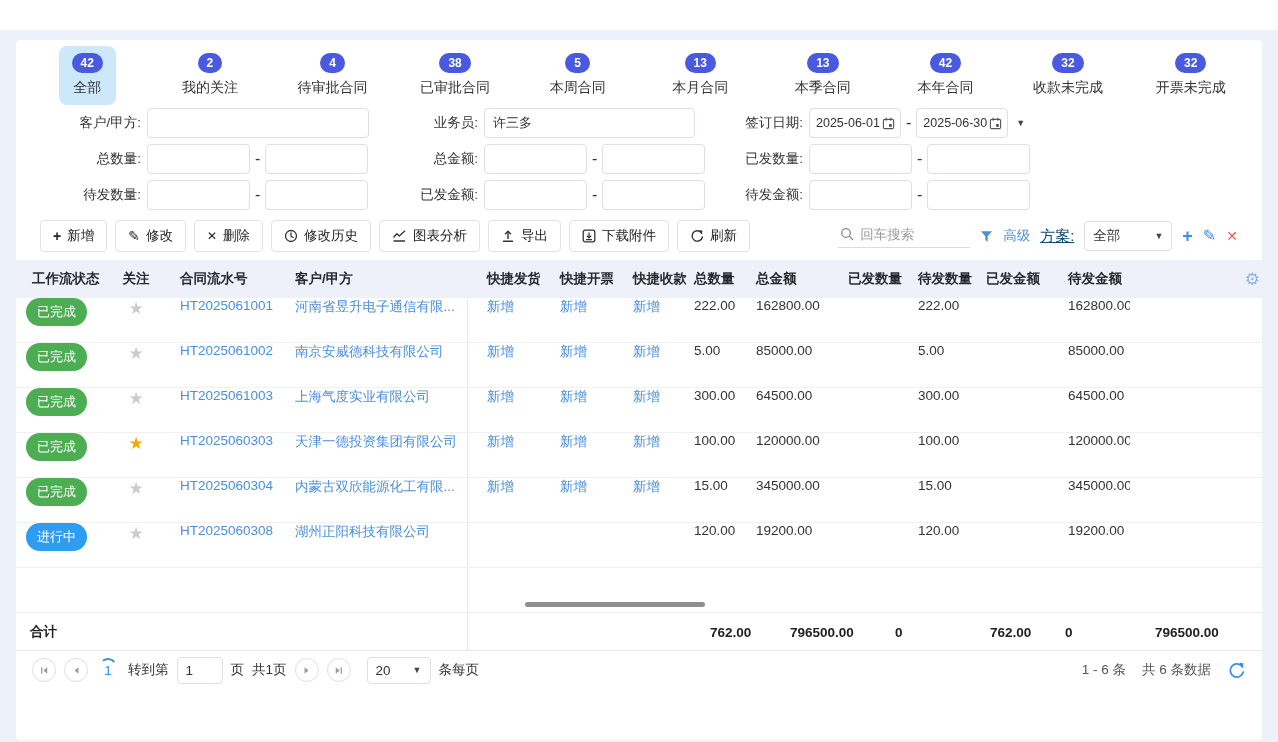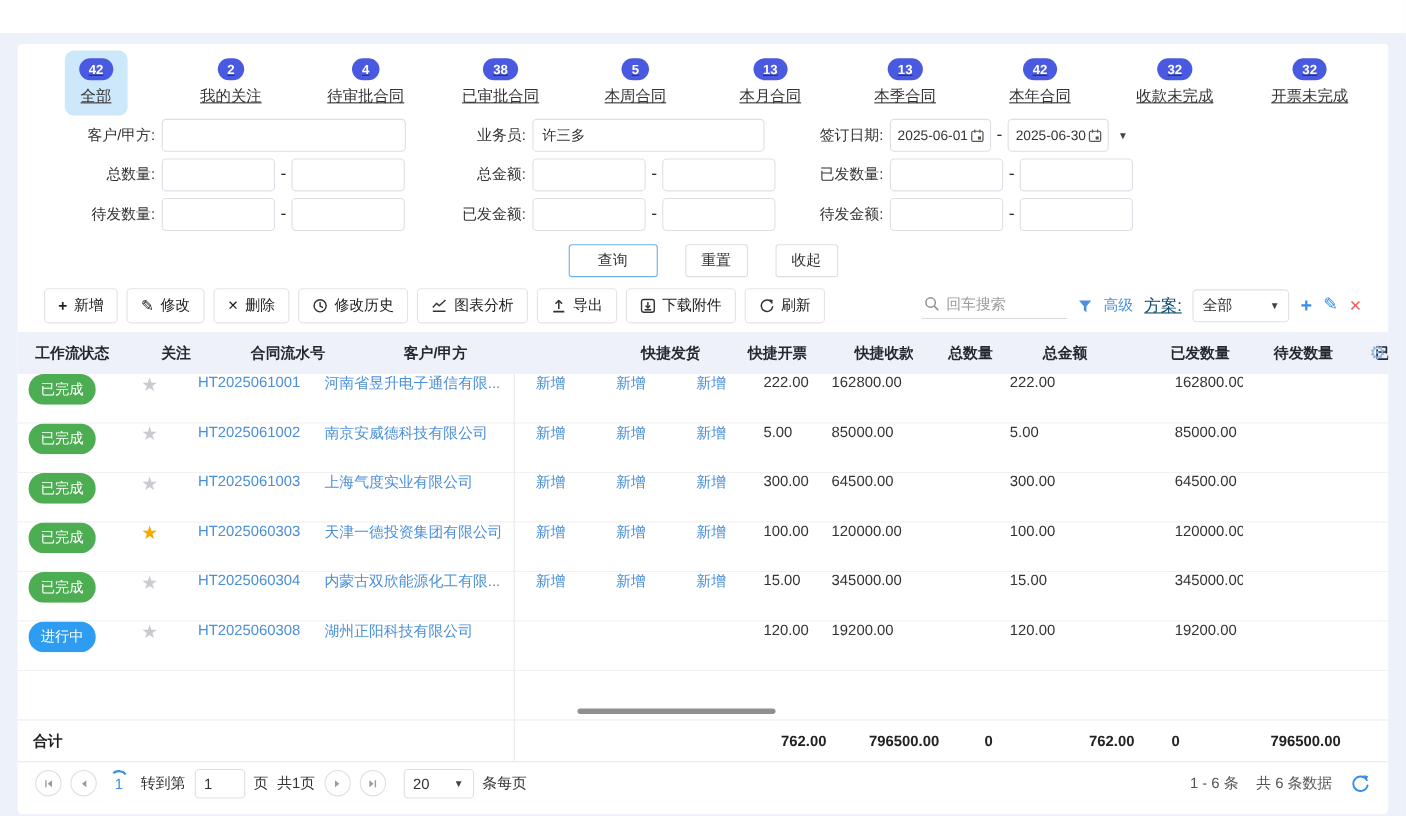--- a/index.html
+++ b/index.html
@@ -3,21 +3,21 @@
 <meta charset="utf-8">
 <style>
   * { margin:0; padding:0; box-sizing:border-box; }
   html,body { width:1278px; height:742px; overflow:hidden; }
   body { font-family:"Liberation Sans","DejaVu Sans",sans-serif; background:#edf1f9; color:#333; }
   .topbar { height:30px; background:#fff; }
   .card { margin:10px 16px 0; height:700px; background:#fff; border-radius:4px; overflow:hidden; }
 
   
   .tabs { display:flex; padding:6px 10px 0; height:58px; }
-  .tab { flex:1; display:flex; justify-content:center; align-items:flex-start; cursor:pointer;text-decoration:underline; }
+  .tab { flex:1; display:flex; justify-content:center; align-items:flex-start; cursor:pointer; }
   .tab-inner { display:inline-flex; flex-direction:column; align-items:center; gap:6px; padding:7px 13px 8px; border-radius:8px; }
   .tab-inner.active { background:#cde7fb; }
   .tab-badge { background:#4a5ae0; color:#fff; font-weight:bold; font-size:12px; padding:3px 9px; border-radius:11px; min-width:14px; text-align:center; }
   .tab-label { font-size:14px; color:#333; white-space:nowrap; }
 
   
   .filters { display:grid; grid-template-columns:337px 325px auto; row-gap:6px; padding:10px 0 0 24px; }
   .f-item { display:flex; align-items:center; height:30px; }
   .f-label { width:101px; flex:none; text-align:right; margin-right:6px; font-size:13.5px; color:#333; white-space:nowrap; }
   .f-input { height:30px; border:1px solid #dcdfe6; border-radius:4px; background:#fff; font-size:13px; color:#333; padding:0 8px; outline:none; font-family:inherit; }
@@ -41,21 +41,21 @@
   .search-input::placeholder { color:#9b9b9b; }
   .adv-link { color:#4a90d9; font-size:13.5px; cursor:pointer; }
   .scheme-label { font-size:15px; color:#0c4a6e;text-decoration:underline; }
   .scheme-select { width:88px; height:30px; border:1px solid #dcdfe6; border-radius:4px; display:flex; align-items:center; justify-content:space-between; padding:0 8px; font-size:13.5px; color:#333; cursor:pointer; }
   .mini-act { font-style:normal; font-size:16px; font-weight:bold; color:#3a8ee6; cursor:pointer; line-height:1; }
   .mini-act.red { color:#f25b5b; }
 
   
   .table-wrap { position:relative; margin-top:8px; }
   .divider-v { position:absolute; left:451px; top:0; bottom:0; width:1px; background:#e9e9e9; }
-  .thead { display:flex; align-items:center; height:38px; background:#eef1fa; font-weight:bold; font-size:13.5px; color:#24292e; position:relative;gap:24px; }
+  .thead { display:flex; align-items:center; height:38px; background:#eef1fa; font-weight:bold; font-size:13.5px; color:#24292e; position:relative; }
   .c { flex:none; padding-left:8px; white-space:nowrap; overflow:hidden; }
   .c1 { width:96px; padding-left:16px; } .c2 { width:48px; text-align:center; padding-left:0; }
   .c3 { width:122px; padding-left:20px; } .c4 { width:185px; padding-left:13px; text-overflow:ellipsis; }
   .c5,.c6,.c7 { width:73px; padding-left:20px; }
   .c8 { width:62px; } .c9 { width:92px; } .c10 { width:70px; } .c11 { width:68px; } .c12 { width:66px; } .c13 { width:86px; padding-left:24px; }
   .gear { position:absolute; right:2px; top:50%; transform:translateY(-50%); color:#8ab6e6; font-size:17px; font-style:normal; cursor:pointer; }
   .trow { display:flex; align-items:flex-start; height:45px; border-bottom:1px solid #f1f1f1; font-size:13.5px; color:#333; }
   .trow .c1 { padding-left:0; }
   .badge { display:inline-block; margin-left:10px; padding:5px 11px; border-radius:14px; color:#fff; font-size:13px; }
   .badge.success { background:#4cad52; }
@@ -226,25 +226,20 @@
       <input class="f-input w103" style="">
     </div>
     <div class="f-item">
       <span class="f-label">待发金额:</span>
       <input class="f-input w103" style="">
       <span class="f-sep">-</span>
       <input class="f-input w103" style="">
     </div>
   </div>
 
-  <div class="action-row">
-    <button class="btn btn-query">查询</button>
-    <button class="btn">重置</button>
-    <button class="btn">收起</button>
-  </div>
 
   <div class="toolbar">
     <div class="tbtn">
       <i class="gi" style="font-weight:bold;">+</i>
       <span>新增</span>
     </div>
     <div class="tbtn">
       <i class="gi">✎</i>
       <span>修改</span>
     </div>

